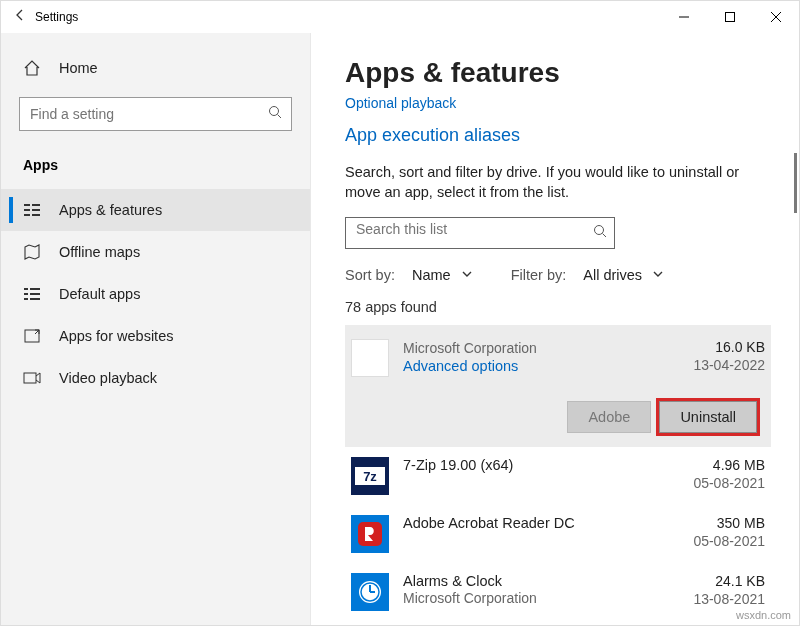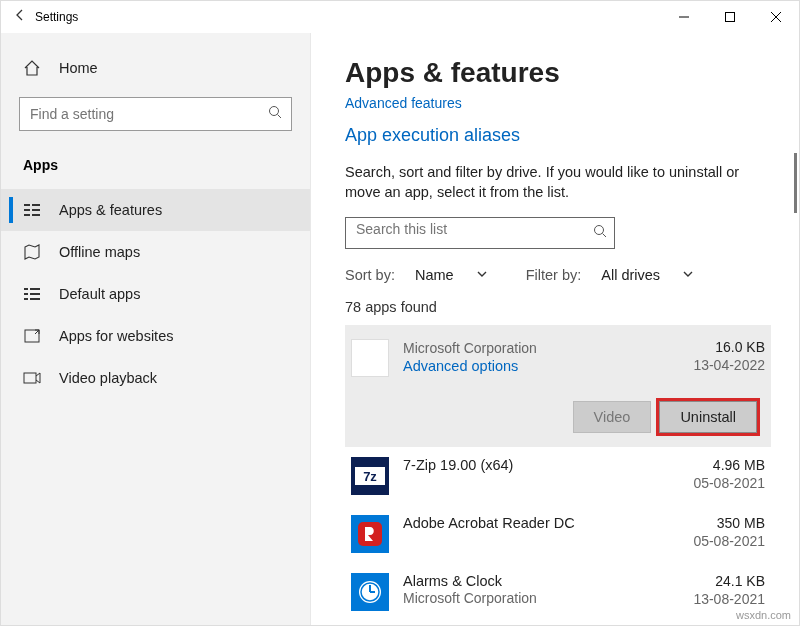--- a/index.html
+++ b/index.html
@@ -38,23 +38,23 @@
     .link.optional { font-size: 14px; margin-bottom: 14px; color: #0067c0; }
     .link.exec { margin-bottom: 16px; }
     .desc { font-size: 14.5px; line-height: 1.4; color: #222; margin-bottom: 14px; }
     .list-search-wrap { position: relative; width: 270px; margin-bottom: 18px; }
     .list-search {
       width: 100%; height: 32px; border: 1px solid #666; padding: 0 30px 8px 10px;
       font-size: 14px; background: #fff; outline: none;
     }
     .list-search-wrap .search-icon-right { right: 8px; }
     .filters { display: flex; gap: 38px; font-size: 14.5px; color: #333; margin-bottom: 16px; }
-    .filter-item { display: flex; align-items: flex-end; gap: 16px; }
+    .filter-item { display: flex; align-items: flex-end; gap: 4px; }
     .filter-label { color: #555; }
-    .filter-value { color: #222; margin-left: 4px; }
+    .filter-value { color: #222; margin-left: 13px; }
     .count { font-size: 14.5px; color: #333; margin-bottom: 10px; }
     .applist { display: flex; flex-direction: column; }
     .app-row { display: flex; padding: 10px 6px; align-items: flex-start; }
     .app-row.expanded { background: #ececec; padding-top: 14px; padding-bottom: 14px; flex-direction: column; }
     .app-top { display: flex; width: 100%; }
     .app-icon { width: 38px; height: 38px; margin-right: 14px; flex-shrink: 0; display: flex; align-items: center; justify-content: flex-start; }
     .app-icon.blank { background: #fff; border: 1px solid #ddd; }
     .app-meta { flex: 1; font-size: 14.5px; }
     .app-name { color: #222; margin-bottom: 1px; }
     .app-pub { color: #666; font-size: 14px; }
@@ -179,21 +179,21 @@
             </svg>
         </span>
         <span>Video playback</span>
       </div>
     </div>
 
     <div class="main">
       <div class="scroll-indicator"></div>
 
       <h1>Apps &amp; features</h1>
-      <a class="link optional">Advanced features</a>
+      <a class="link optional">Optional playback</a>
       <a class="link exec">App execution aliases</a>
       <p class="desc">Search, sort and filter by drive. If you would like to uninstall or move an app, select it from the list.</p>
 
       <div class="list-search-wrap">
         <input class="list-search" placeholder="Search this list" style="">
         <span class="search-icon-right">
           <svg width="14" height="14" viewBox="0 0 14 14">
               <circle cx="6" cy="6" r="4.5" stroke="#555" fill="none"></circle>
               <line x1="9.5" y1="9.5" x2="13" y2="13" stroke="#555"></line>
             </svg>
@@ -232,21 +232,21 @@
               <div class="app-name"></div>
               <div class="app-pub">Microsoft Corporation</div>
               <a class="app-adv">Advanced options</a>
             </div>
             <div class="app-right">
               <div class="app-size">16.0 KB</div>
               <div class="app-date">13-04-2022</div>
             </div>
           </div>
           <div class="app-actions">
-            <div class="btn move">Video</div>
+            <div class="btn move">Adobe</div>
             <div class="btn uninstall">Uninstall</div>
           </div>
         </div>
 
         <div class="app-row">
           <div class="app-icon">
             <svg width="38" height="38" viewBox="0 0 38 38">
                 <rect width="38" height="38" fill="#0b1f52"></rect>
                 <rect x="4" y="10" width="30" height="18" fill="#fff"></rect>
                 <text x="19" y="24" font-size="13" font-weight="700" text-anchor="middle" fill="#0b1f52">7z</text>

